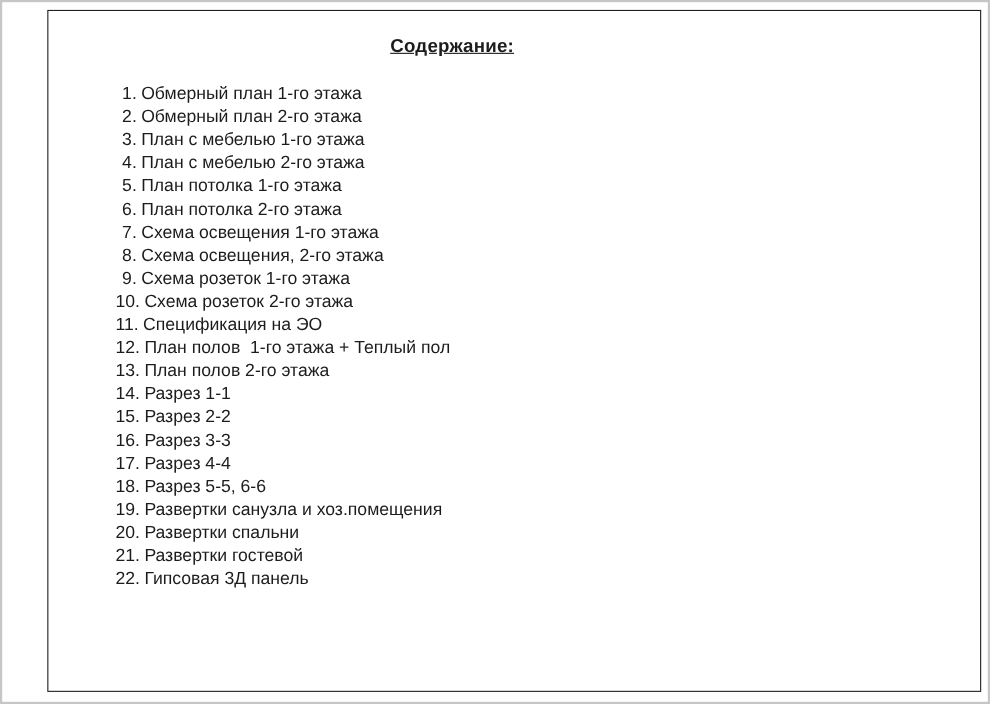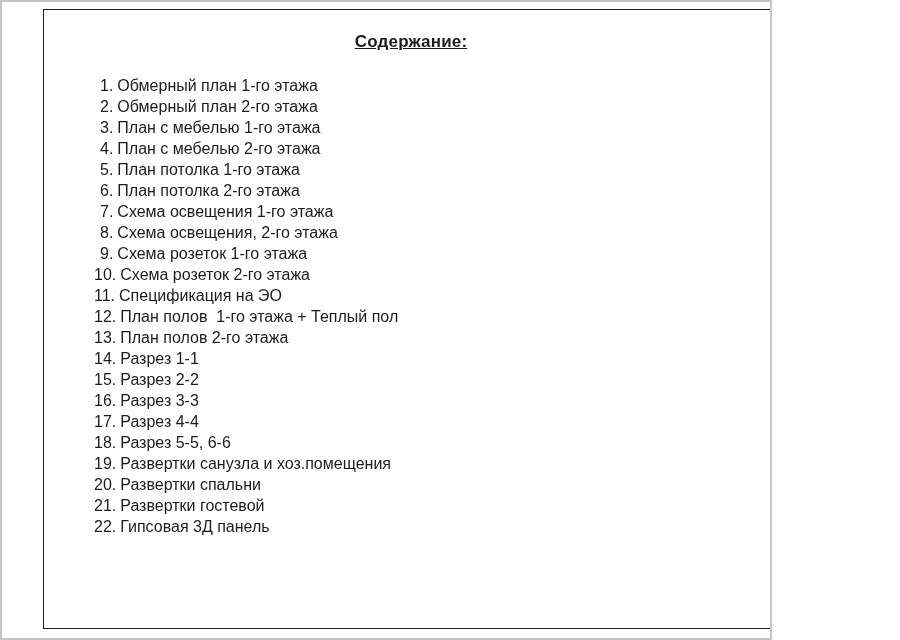--- a/index.html
+++ b/index.html
@@ -3,21 +3,21 @@
 <meta charset="utf-8">
 <style>
   
   html, body {
     margin: 0;
     padding: 0;
     background: #ffffff;
   }
   .canvas {
     position: relative;
-    width: 772px;
+    width: 900px;
     height: 640px;
     box-sizing: border-box;
     background: #ffffff;
     border: 2px solid #c6c6c6;
     overflow: hidden;
     font-family: "Liberation Sans", sans-serif;
     color: #1c1c1c;
   }
   .frame {
     position: absolute;
@@ -36,21 +36,21 @@
     text-align: center;
     font-size: 17px;
     font-weight: bold;
     line-height: 20px;
     text-decoration: underline;
     letter-spacing: 0.2px;
     white-space: pre;
   }
   .toc {
     position: absolute;
-    left: 92px;
+    left: 103px;
     top: 73px;
     font-size: 16px;
     line-height: 21px;
     white-space: pre;
   }
   .toc .row {
     white-space: pre;
   }
   
   .toc .row:nth-child(-n+9) {

